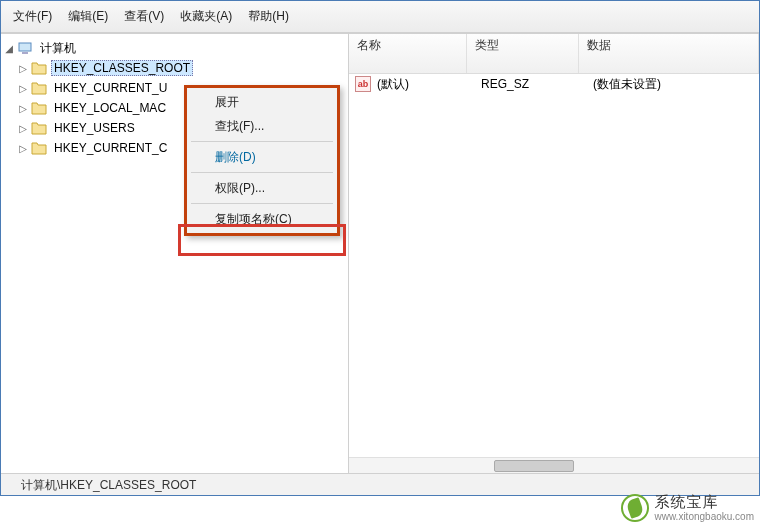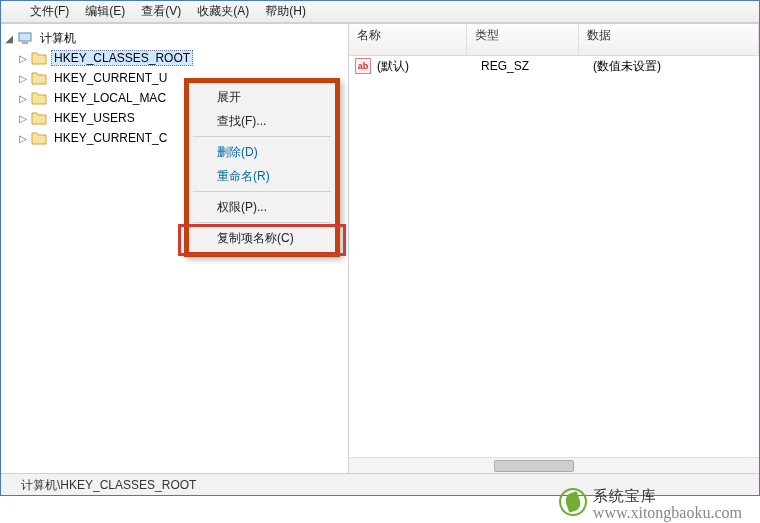--- a/index.html
+++ b/index.html
@@ -9,66 +9,66 @@
 
 .titlebar { height: 28px; background: linear-gradient(to bottom, #f0f0f0 0%, #e8e8e8 50%, #dcdcdc 100%); display: flex; align-items: center; padding-left: 6px; position: relative; border-bottom: 1px solid #c0c0c0; }
 .titlebar-icon { width: 16px; height: 16px; margin-right: 6px; }
 .titlebar-text { color: #333; font-size: 12px; }
 .titlebar-blur { position: absolute; left: 160px; top: 4px; width: 420px; height: 18px; background: rgba(180,180,180,0.3); filter: blur(3px); border-radius: 3px; }
 .window-controls { position: absolute; right: 0; top: 0; display: flex; }
 .wc-btn { width: 32px; height: 20px; border: 1px solid #888; border-top: none; display: flex; align-items: center; justify-content: center; background: linear-gradient(to bottom,#f5f5f5,#ddd); font-size: 11px; color: #333; }
 .wc-btn.close { width: 48px; background: linear-gradient(to bottom,#e37a7a,#c84040); color: #fff; border-color: #9c3030; }
 .wc-btn svg { display: block; }
 
-.menubar { height: 22px; background: linear-gradient(to bottom,#f8f8f8,#ececec); border-bottom: 1px solid #d0d0d0; display: flex; align-items: center; padding-left: 21px; }
+.menubar { height: 32px; background: linear-gradient(to bottom,#f8f8f8,#ececec); border-bottom: 1px solid #d0d0d0; display: flex; align-items: center; padding-left: 4px; }
 .menubar-item { padding: 2px 8px; color: #222; cursor: default; }
 
 .content { flex: 1; display: flex; border-top: 1px solid #d0d0d0; overflow: hidden; }
 .tree-pane { width: 348px; border-right: 1px solid #d0d0d0; position: relative; overflow: hidden; background: #fff; }
 .list-pane { flex: 1; display: flex; flex-direction: column; background: #fff; }
 
 .tree { padding: 4px 2px; }
 .tree-row { display: flex; align-items: center; height: 20px; white-space: nowrap; }
 .expander { width: 12px; height: 12px; display: inline-flex; align-items: center; justify-content: center; color: #666; font-size: 10px; margin-right: 2px; }
 .indent1 { margin-left: 14px; }
 .folder-icon { width: 16px; height: 14px; margin-right: 4px; }
 .comp-icon { width: 16px; height: 16px; margin-right: 4px; }
 .tree-label { padding: 1px 3px; }
 .tree-label.selected { background: #cde8ff; border: 1px dotted #77a; padding: 0 2px; }
 
-.list-header { height: 32px; display: flex; background: linear-gradient(to bottom,#fdfdfd,#f0f0f0); border-bottom: 1px solid #dcdcdc; }
+.list-header { height: 40px; display: flex; background: linear-gradient(to bottom,#fdfdfd,#f0f0f0); border-bottom: 1px solid #dcdcdc; }
 .lh-col { border-right: 1px solid #e0e0e0; padding: 3px 8px; color: #333; }
 .lh-name { width: 118px; }
 .lh-type { width: 112px; }
 .lh-data { flex: 1; }
 .list-body { flex: 1; }
 .list-row { display: flex; align-items: center; height: 20px; padding-left: 6px; }
 .val-icon { width: 16px; height: 16px; margin-right: 6px; display: inline-flex; align-items: center; justify-content: center; border: 1px solid #c88; background: #fff0f0; }
 .val-icon span { color: #c33; font-size: 9px; font-weight: bold; }
 .cell-name { width: 104px; }
 .cell-type { width: 112px; }
 .cell-data { flex: 1; }
 .scroll-placeholder { height: 16px; border-top: 1px solid #e0e0e0; background: #f4f4f4; position: relative; }
 .scroll-thumb { position: absolute; left: 145px; top: 2px; width: 80px; height: 12px; background: #cfcfcf; border: 1px solid #aaa; border-radius: 2px; }
 
 .statusbar { height: 22px; border-top: 1px solid #d0d0d0; background: #f2f2f2; padding: 3px 20px; color: #333; }
 
-.context-menu { position: absolute; left: 184px; top: 78px; width: 156px; background: #f2f2f2; border: 5px solid #c2410c; box-shadow: 3px 3px 6px rgba(0,0,0,0.25); padding: 2px; }
+.context-menu { position: absolute; left: 184px; top: 85px; width: 156px; background: #f2f2f2; border: 3px solid #c2410c; box-shadow: 3px 3px 6px rgba(0,0,0,0.25); padding: 2px; }
 .cm-item { height: 24px; display: flex; align-items: center; padding: 0 22px 0 26px; color: #222; position: relative; }
 .cm-item.disabled { color: #0369a1; }
 .cm-sep { height: 1px; background: #d0d0d0; margin: 3px 2px; }
 .cm-arrow { position: absolute; right: 8px; font-size: 10px; color: #333; }
 .cm-highlight-box { position: absolute; left: 178px; top: 224px; width: 168px; height: 32px; border: 3px solid #d43a2f; pointer-events: none; }
 
-.watermark { position: absolute; right: 18px; bottom: 1px; display: flex; align-items: flex-start; gap: 6px; }
+.watermark { position: absolute; right: 6px; bottom: 1px; display: flex; align-items: center; gap: 6px; }
 .wm-icon { width: 28px; height: 28px; border-radius: 50%; border: 2px solid #6fae33; display: flex; align-items: center; justify-content: center; }
 .wm-leaf { width: 14px; height: 18px; background: #6fae33; border-radius: 50% 10% 50% 10%; transform: rotate(-20deg); }
 .wm-text { display: flex; flex-direction: column; line-height: 1.1; }
 .wm-text .l1 { font-size: 15px; color: #333; font-weight: 500; letter-spacing: 1px; }
-.wm-text .l2 { font-size: 16px; color: #888; font-family: Liberation Serif, serif; }
+.wm-text .l2 { font-size: 10px; color: #888; }
 </style>
 </head>
 <body>
 
 <div class="window">
 
 
   <div class="menubar">
     <div class="menubar-item">文件(F)</div>
     <div class="menubar-item">编辑(E)</div>
@@ -151,21 +151,20 @@
   <div class="statusbar">
     <span>计算机\HKEY_CLASSES_ROOT</span>
   </div>
 </div>
 
 <div class="context-menu">
   <div class="cm-item">展开</div>
   <div class="cm-item">查找(F)...</div>
   <div class="cm-sep"></div>
   <div class="cm-item disabled">删除(D)</div>
-  <div class="cm-item disabled">重命名(R)</div>
   <div class="cm-sep"></div>
   <div class="cm-item">权限(P)...</div>
   <div class="cm-sep"></div>
   <div class="cm-item">复制项名称(C)</div>
 </div>
 
 <div class="cm-highlight-box"></div>
 
 <div class="watermark">
   <div class="wm-icon">

